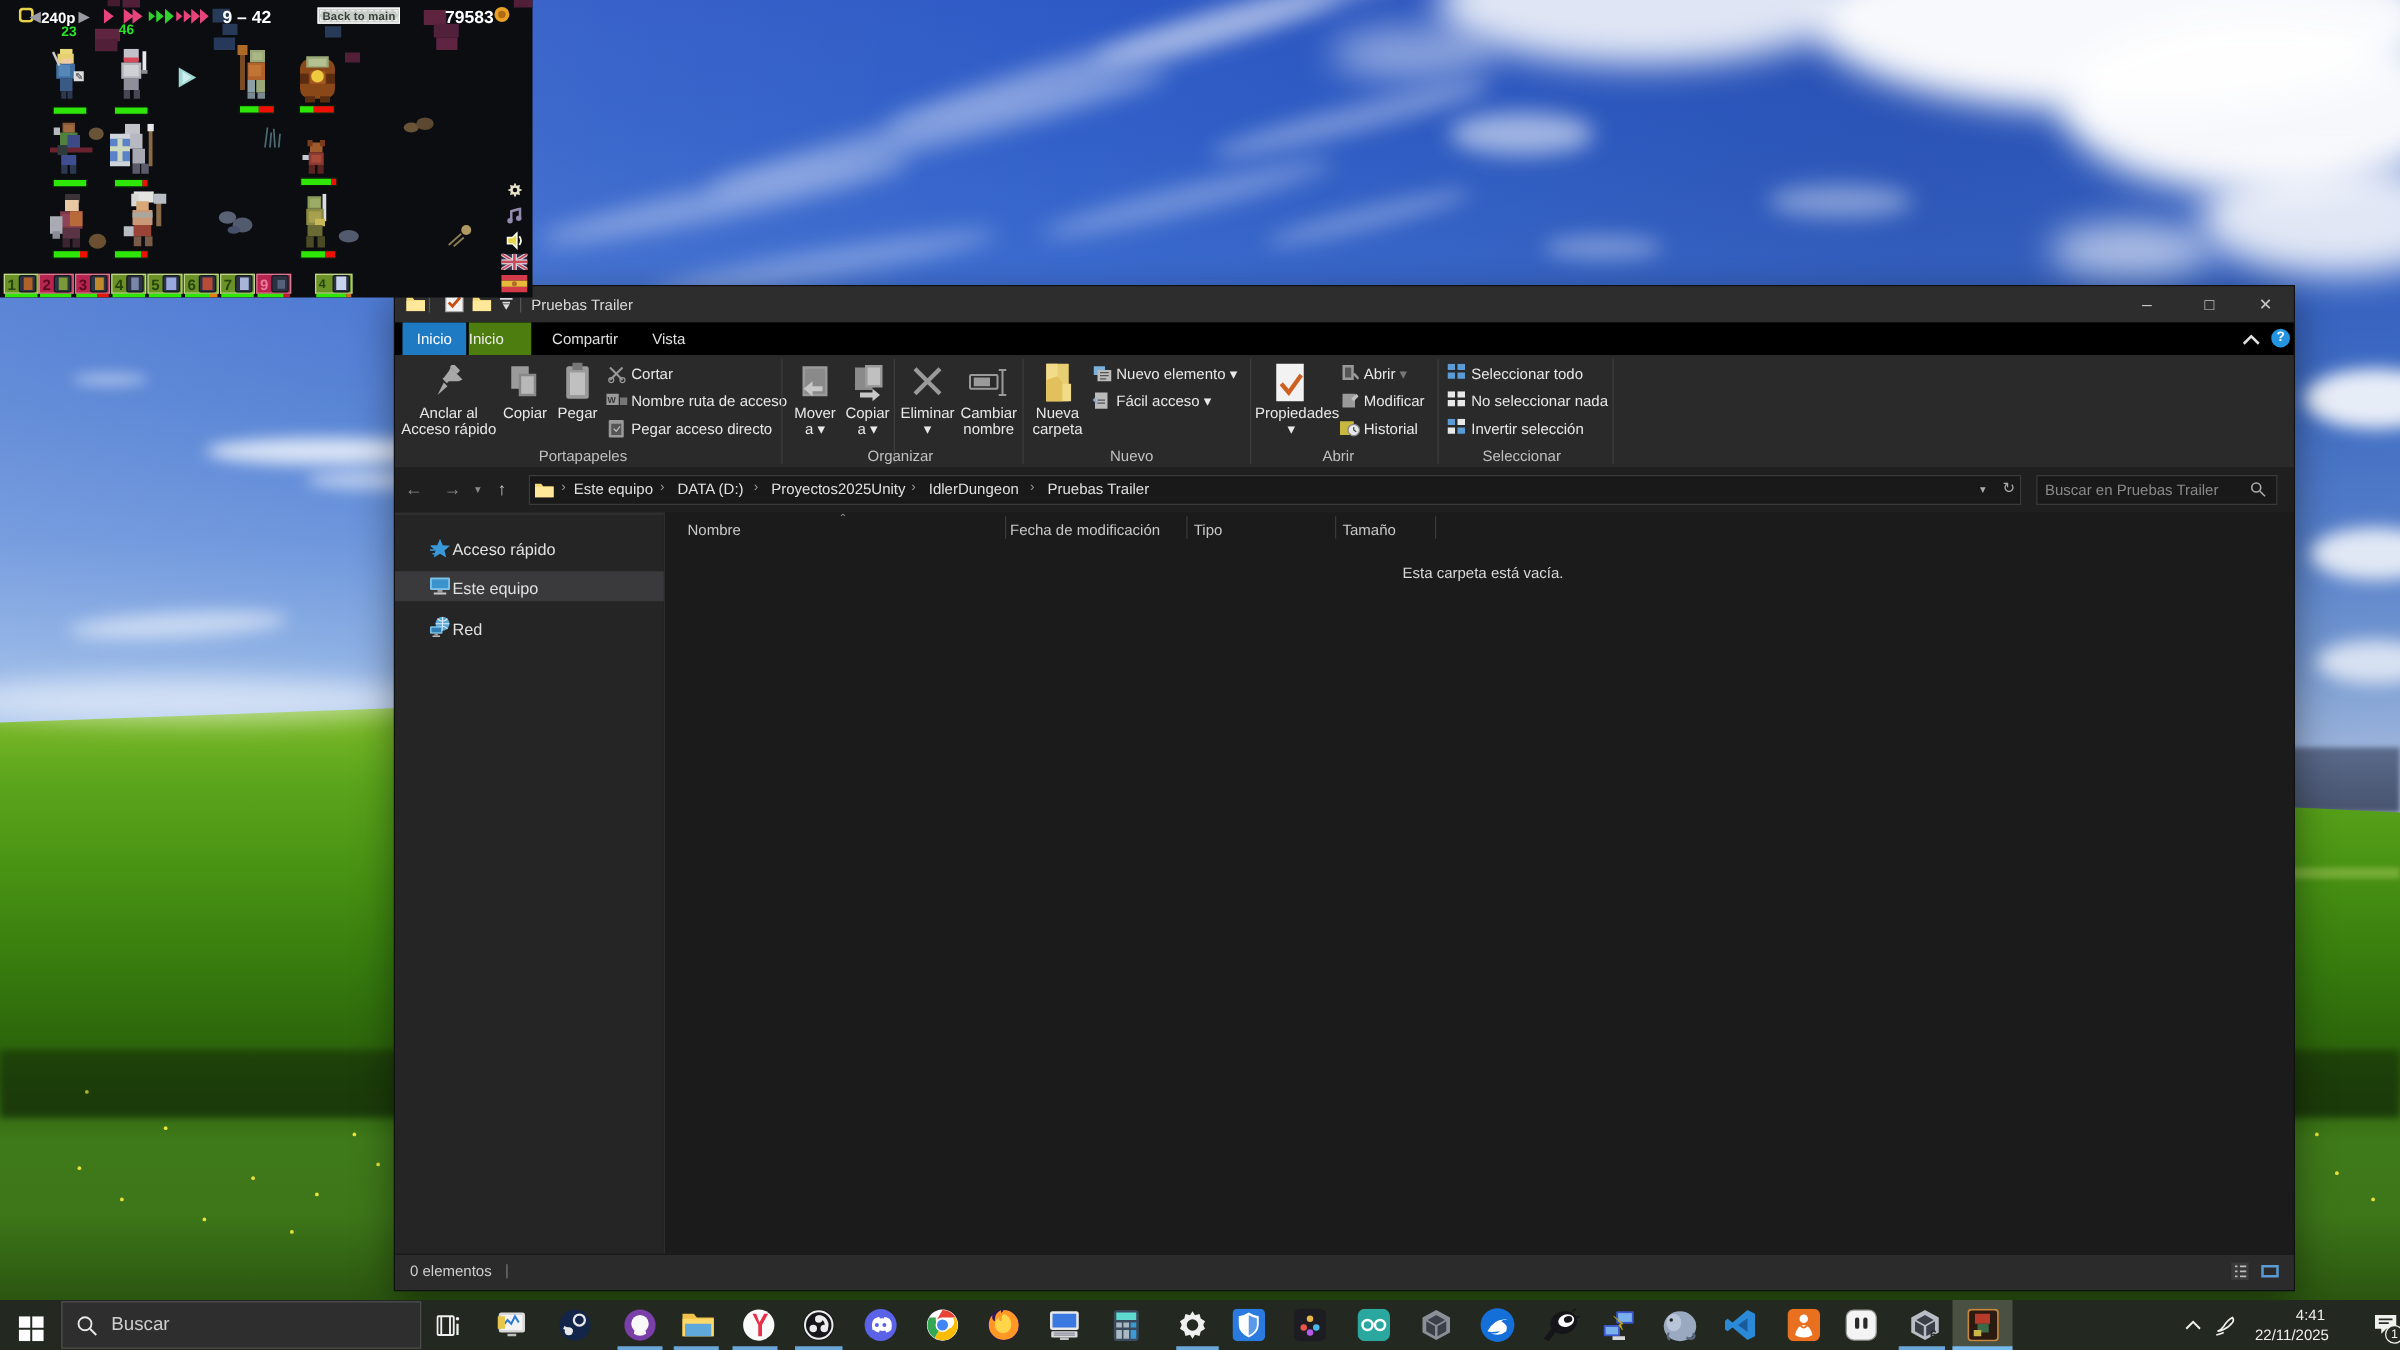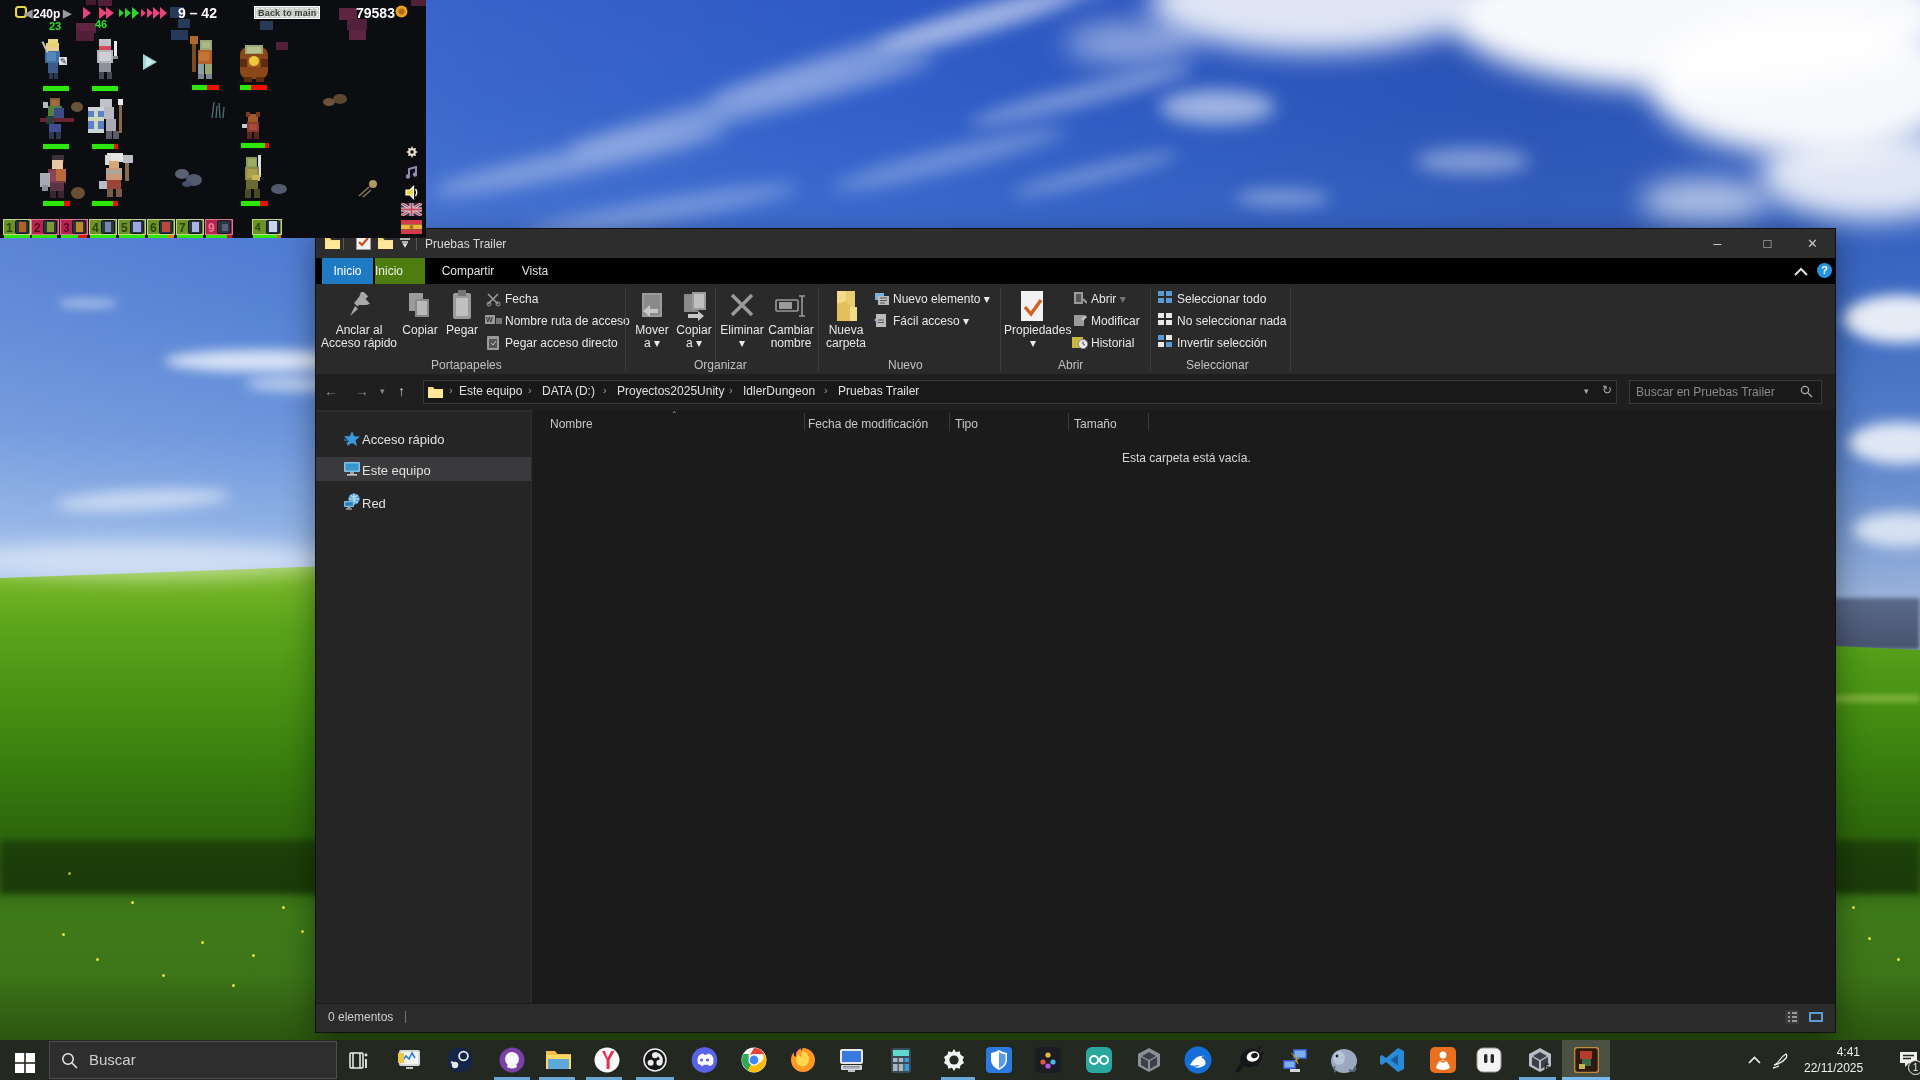--- a/index.html
+++ b/index.html
@@ -160,21 +160,21 @@
           <rect x="3" y="3" width="18" height="26" rx="2" fill="#9a9a9a"></rect>
           <rect x="8" y="0" width="8" height="6" fill="#777"></rect>
           <rect x="6" y="8" width="12" height="18" fill="#c0c0c0"></rect>
         </svg>
       <div class="rlab" style="left:118px;top:40px;width:56px">Pegar</div>
       <svg class="rsm" style="left:170px;top:8px" width="15" height="15" viewBox="0 0 15 15">
           <path d="M2 2 L12 12 M12 2 L2 12" stroke="#9a9a9a" stroke-width="1.6"></path>
           <circle cx="3" cy="12" r="2" fill="none" stroke="#9a9a9a"></circle>
           <circle cx="12" cy="12" r="2" fill="none" stroke="#9a9a9a"></circle>
         </svg>
-      <div class="rtxt" style="left:189px;top:8px">Fecha</div>
+      <div class="rtxt" style="left:189px;top:8px">Cortar</div>
       <svg class="rsm" style="left:169px;top:29px" width="17" height="13" viewBox="0 0 17 13">
           <rect x="0" y="2" width="10" height="9" fill="#9a9a9a"></rect>
           <text x="1" y="9" font-size="7" fill="#333" font-weight="bold">W</text>
           <rect x="11" y="5" width="6" height="6" fill="#777"></rect>
         </svg>
       <div class="rtxt" style="left:189px;top:30px">Nombre ruta de acceso</div>
       <svg class="rsm" style="left:170px;top:51px" width="14" height="16" viewBox="0 0 14 16">
           <rect x="1" y="1" width="12" height="14" rx="1" fill="#9a9a9a"></rect>
           <rect x="3" y="4" width="8" height="9" fill="#555"></rect>
           <path d="M5 8 l2 2 l3 -4" stroke="#bbb" fill="none"></path>

